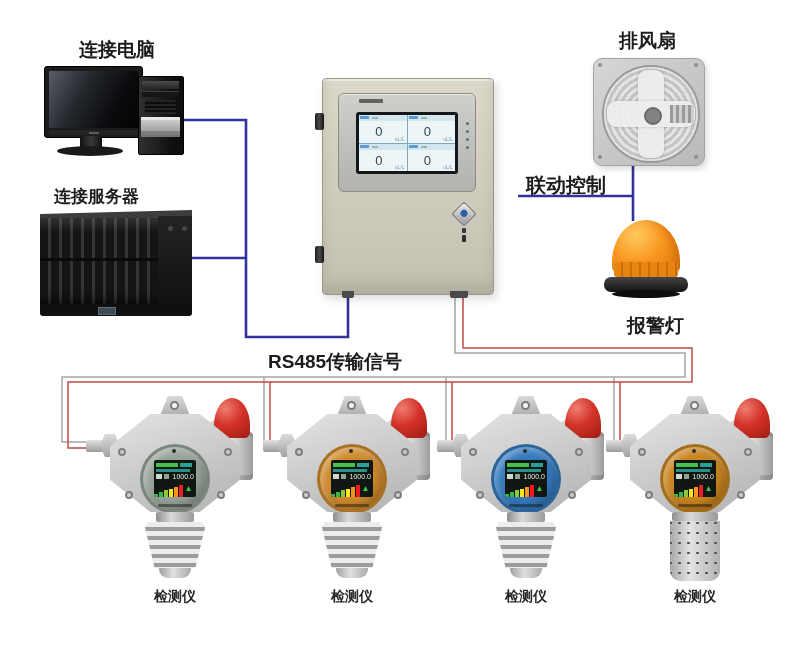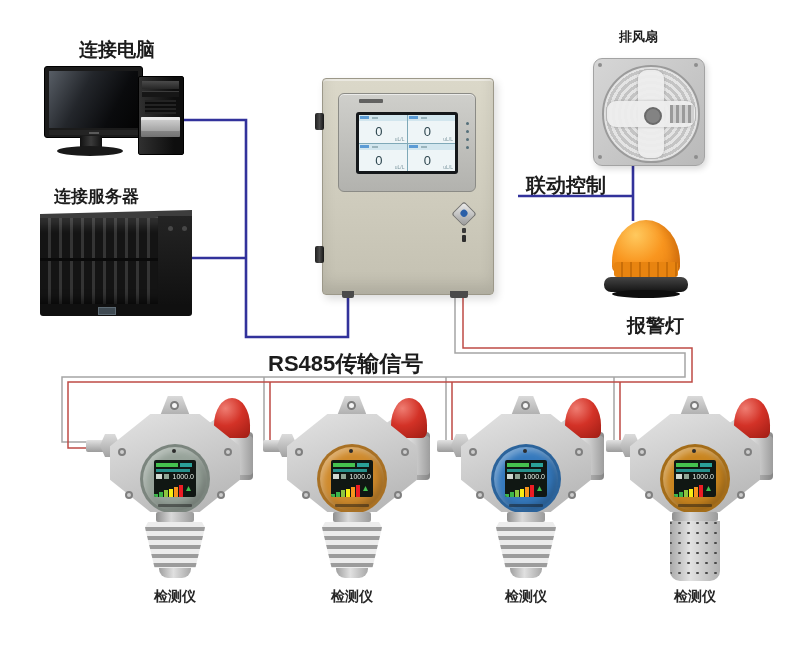--- a/index.html
+++ b/index.html
@@ -164,24 +164,24 @@
     <path class="w-thin" d="M446 377 V442 H464" style="stroke: rgb(165, 165, 165);"></path>
     <path class="w-thin" d="M614 377 V442 H633" style="stroke: rgb(165, 165, 165);"></path>
     <path class="w-thin" d="M463 294 V348 H692 V382 H68 V448 H108" style="stroke: rgb(191, 75, 69);"></path>
     <path class="w-thin" d="M270 382 V448 H290" style="stroke: rgb(191, 75, 69);"></path>
     <path class="w-thin" d="M452 382 V448 H464" style="stroke: rgb(191, 75, 69);"></path>
     <path class="w-thin" d="M620 382 V448 H633" style="stroke: rgb(191, 75, 69);"></path>
   </svg>
 
   <div class="lbl" style="left:55px;top:37px;font-size:19px;margin-left:24px;">连接电脑</div>
   <div class="lbl" style="left:54px;top:185px;font-size:17px;">连接服务器</div>
-  <div class="lbl" style="left:619px;top:28px;font-size:13px;">排风扇</div>
+  <div class="lbl" style="left:619px;top:28px;font-size:19px;">排风扇</div>
   <div class="lbl" style="left:526px;top:172px;font-size:20px;">联动控制</div>
   <div class="lbl" style="left:627px;top:313px;font-size:19px;">报警灯</div>
-  <div class="lbl" style="left:268px;top:349px;font-size:22px;">RS485传输信号</div>
+  <div class="lbl" style="left:268px;top:349px;font-size:19px;">RS485传输信号</div>
 
   <div class="abs monitor">
     <div class="scr"></div>
     <div class="chin"></div>
     <div class="logo"></div>
   </div>
   <div class="abs mon-neck"></div>
   <div class="abs mon-base"></div>
   <div class="abs tower">
     <div class="bay1"></div>

